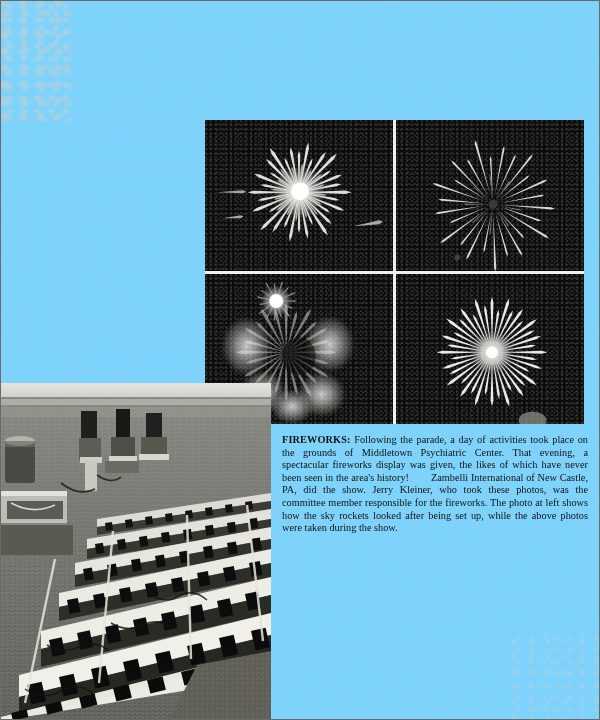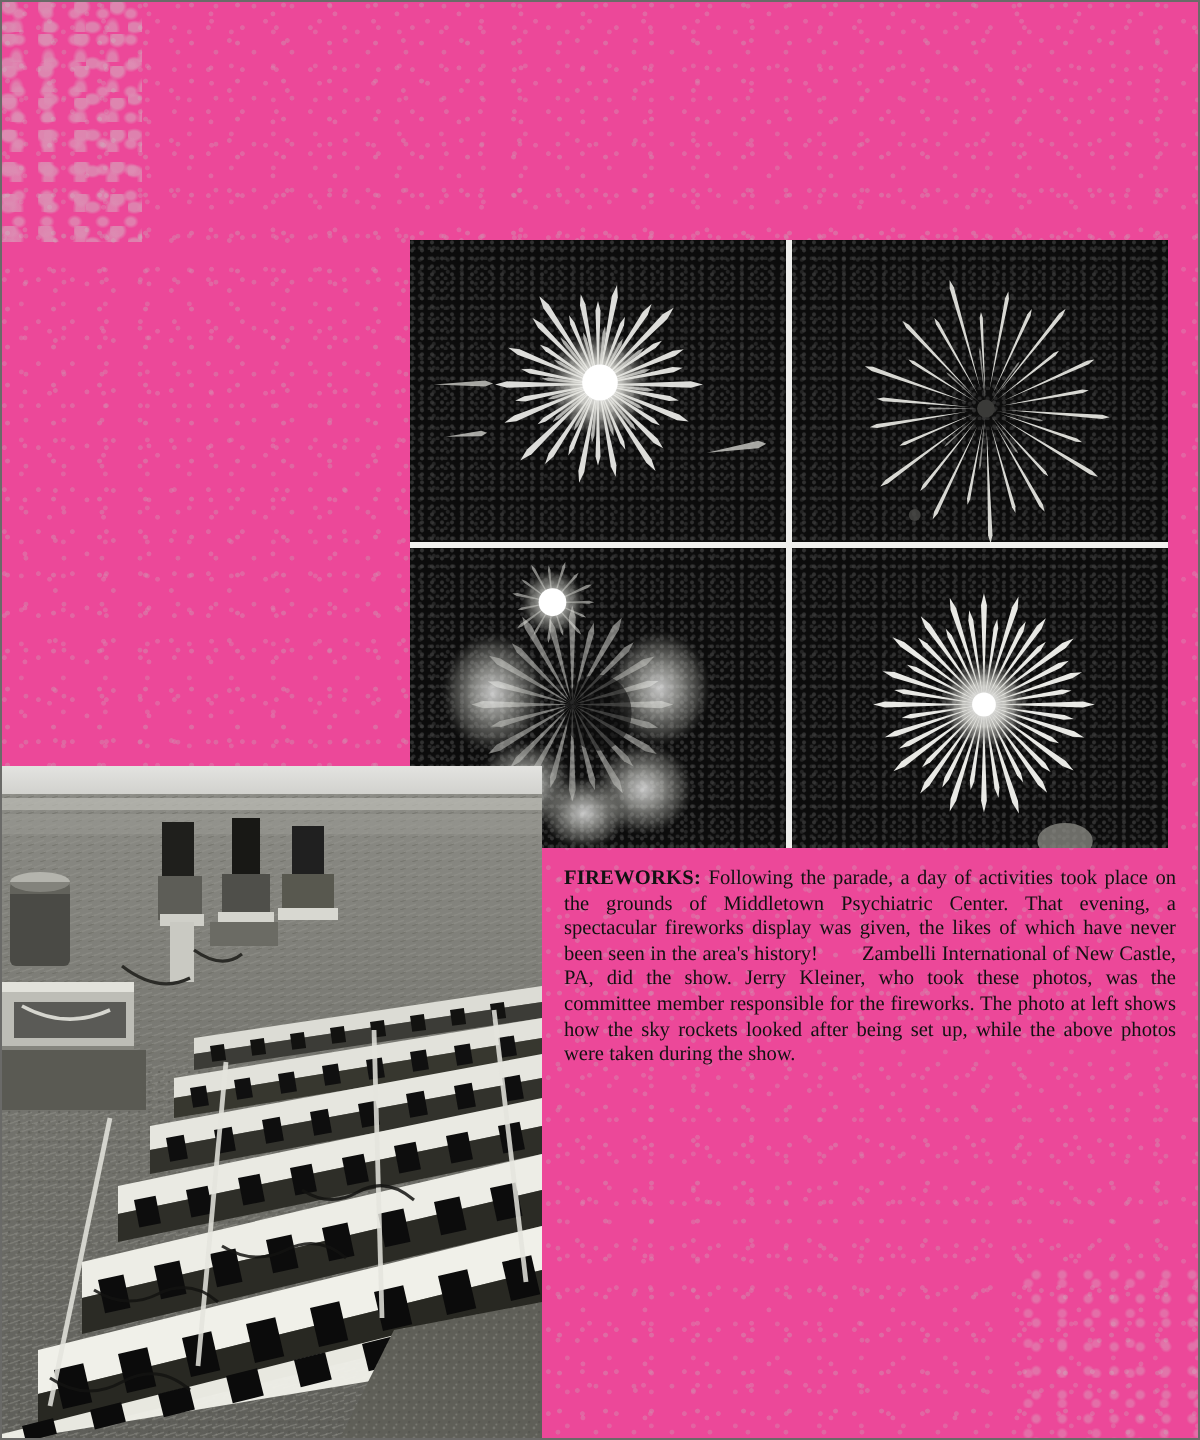--- a/index.html
+++ b/index.html
@@ -12,21 +12,21 @@
     height: 720px;
     overflow: hidden;
     font-family: "Liberation Serif", serif;
   }
 
   
   #page {
     position: relative;
     width: 600px;
     height: 720px;
-    background: #ec4899;
+    background: #7dd3fc;
     box-sizing: border-box;
     border: 1px solid #6a6a68;
     overflow: hidden;
   }
   
   #paper-grain {
     position: absolute;
     inset: 0;
     pointer-events: none;
     opacity: .55;

